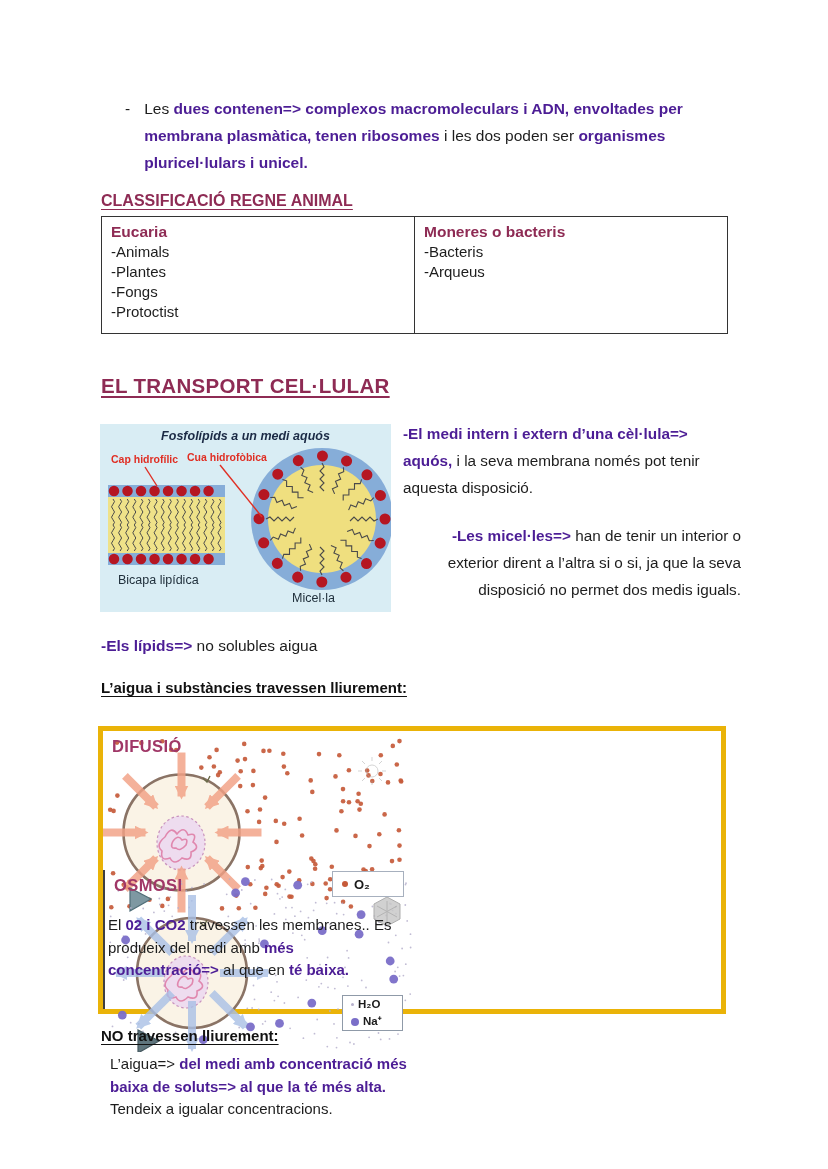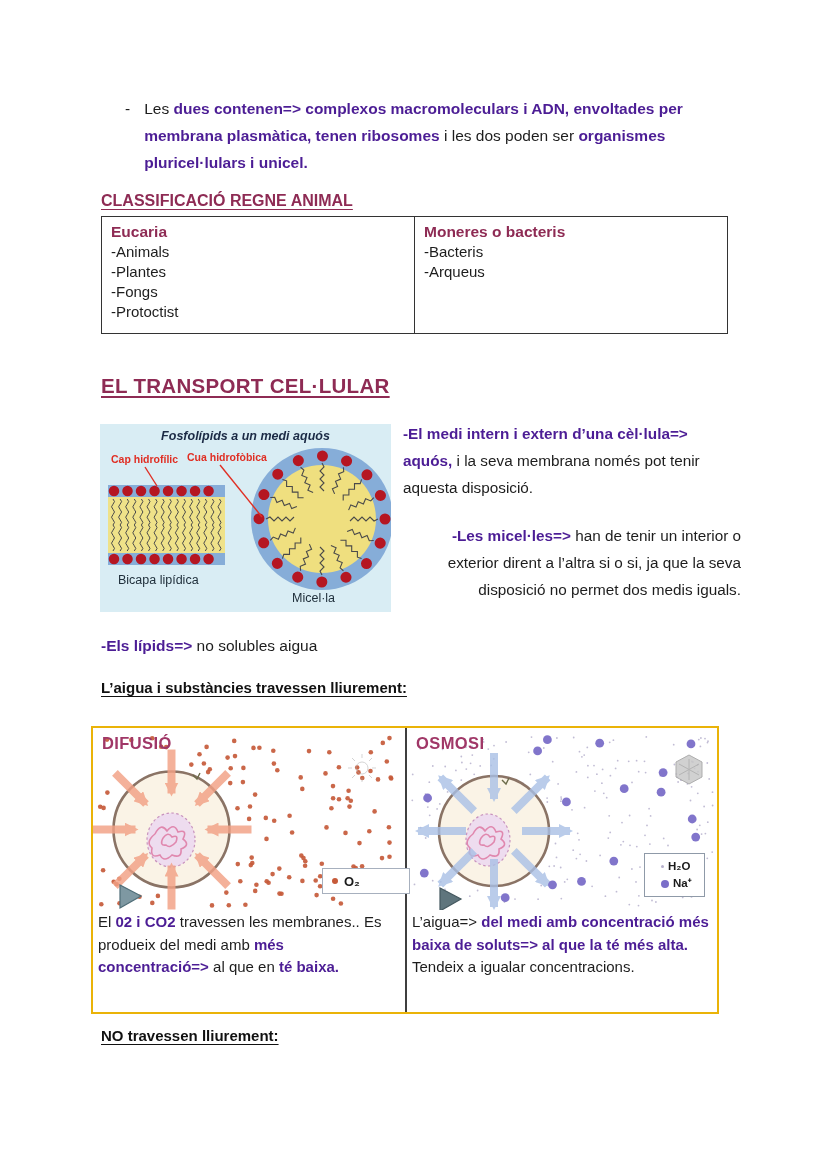--- a/index.html
+++ b/index.html
@@ -33,31 +33,31 @@
   
   #mnotes{left:403px;top:420px;width:338px;font-size:15.3px;line-height:27px;}
   #mnotes p{margin:0;}
   #mnotes p + p{margin-top:21px;text-align:right;}
   
   #lipids{left:101px;top:637px;font-size:15.5px;}
   .black-h{font-weight:bold;color:#111;text-decoration:underline;text-underline-offset:3px;}
   #h-aigua{left:101px;top:679px;font-size:15px;}
   #h-no{left:101px;top:1027px;font-size:15px;}
   
-  #ttable{left:91px;top:726px;width:628px;height:288px;border:2px solid #eab308;display:flex;box-sizing:border-box;}
+  #ttable{left:98px;top:726px;width:628px;height:288px;border:5px solid #eab308;display:flex;box-sizing:border-box;flex-direction:column;}
   .panel{position:relative;width:312px;height:284px;box-sizing:border-box;}
   .panel + .panel{border-left:2px solid #3f3f3f;}
   .ptitle{position:absolute;left:9px;top:6px;font-size:16.5px;font-weight:bold;color:#a03767;letter-spacing:.4px;z-index:2;}
   .panel svg{position:absolute;left:0;top:0;}
   .ptext{position:absolute;left:5px;top:183px;width:300px;font-size:15px;line-height:22.5px;z-index:2;}
   .legendbox{position:absolute;background:#fff;border:1.5px solid #a7b0be;box-sizing:border-box;z-index:2;
              display:flex;align-items:center;font-weight:bold;color:#1a1a1a;}
-  #o2box{left:229px;top:140px;width:88px;height:26px;gap:6px;padding-left:9px;font-size:13px;}
-  #osmbox{left:237px;top:125px;width:61px;height:44px;flex-direction:column;justify-content:center;align-items:flex-start;
-          padding-left:16px;font-size:11.5px;line-height:17px;border-color:#8f9aa8;}
+  #o2box{left:229px;top:140px;width:72px;height:26px;gap:6px;padding-left:9px;font-size:13px;}
+  #osmbox{left:237px;top:125px;width:61px;height:36px;flex-direction:column;justify-content:center;align-items:flex-start;
+          padding-left:8px;font-size:11.5px;line-height:17px;border-color:#8f9aa8;}
   .dot{display:inline-block;border-radius:50%;}
   .lrow{display:flex;align-items:center;gap:4px;}
 </style>
 </head>
 <body>
 
 <div id="page">
 
   <div class="abs" id="intro">
     <span class="dash">-</span>

